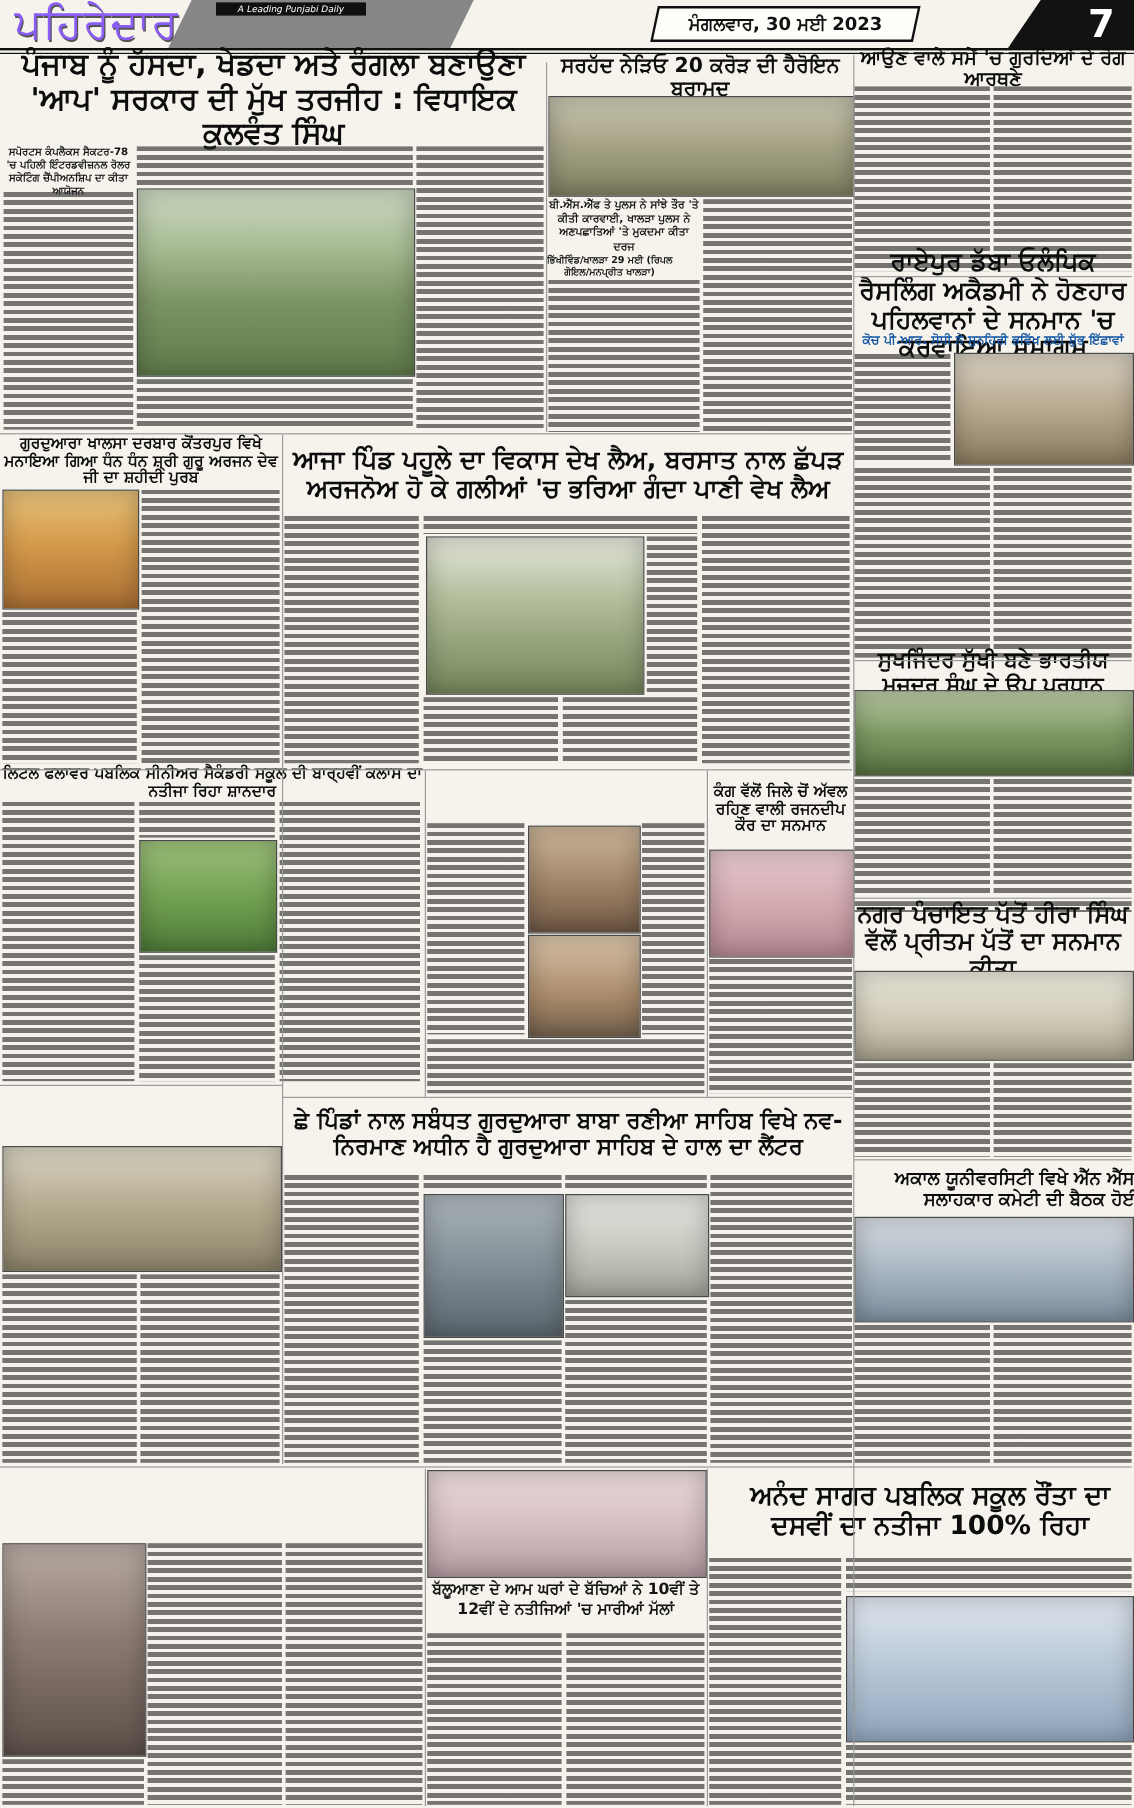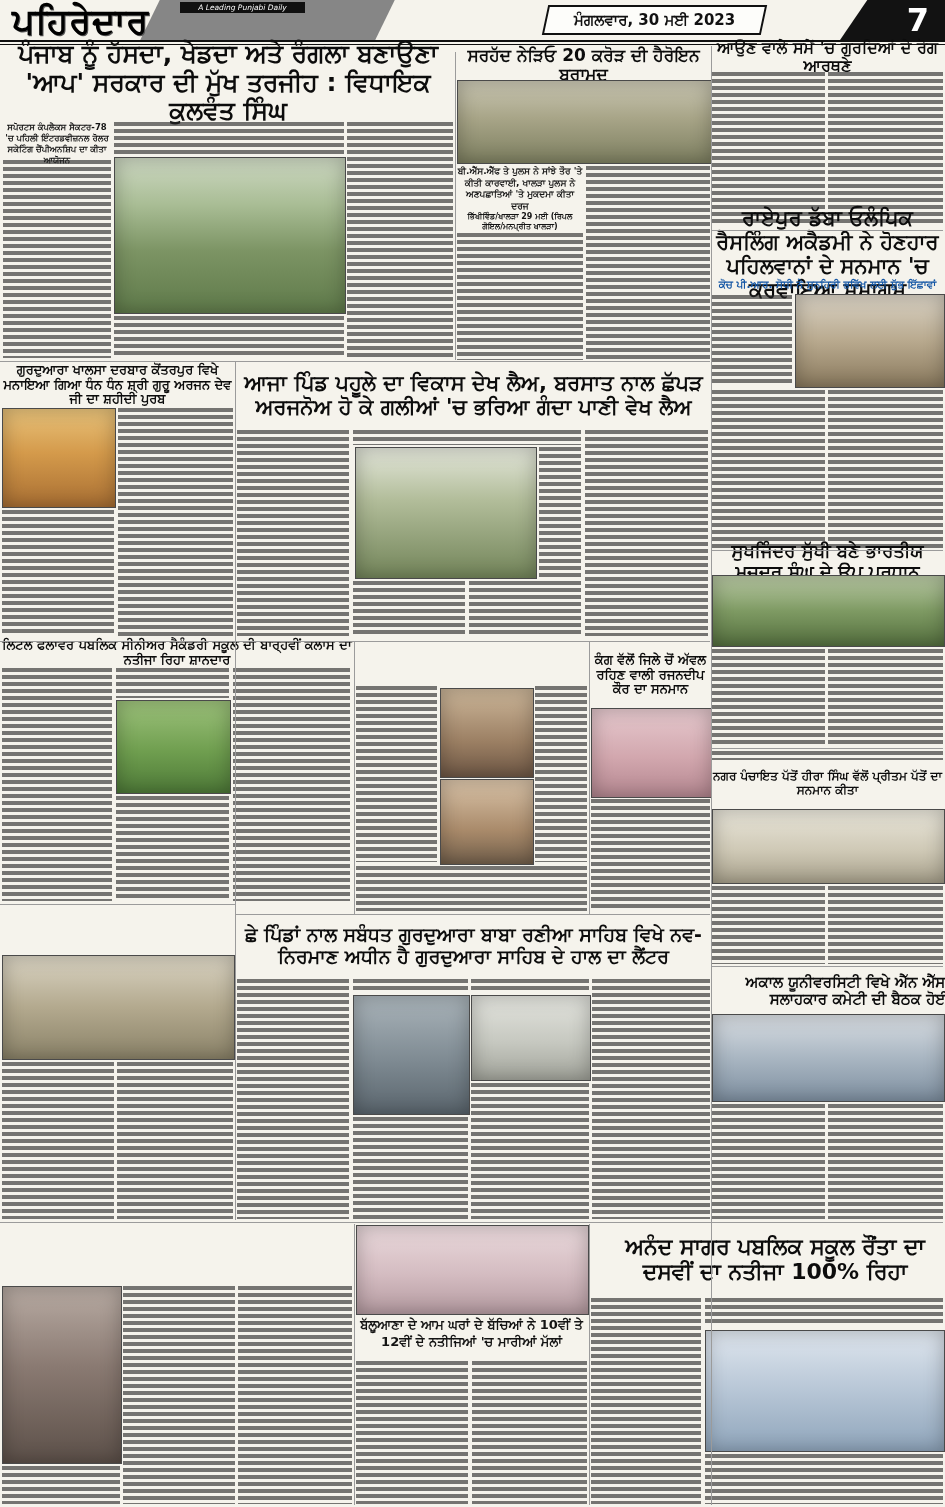--- a/index.html
+++ b/index.html
@@ -10,21 +10,21 @@
       display:flex;align-items:center;justify-content:center;}
   .sub{font-weight:bold;text-align:center;}
   .cap{font-weight:bold;color:#141414;text-align:center;line-height:1.3;}
   .tx{background-image:repeating-linear-gradient(180deg,
         rgba(38,38,38,.62) 0px, rgba(38,38,38,.62) 4px,
         rgba(0,0,0,0) 4px, rgba(0,0,0,0) 7px);}
   .photo{border:1px solid #4a4a4a;box-shadow:inset 0 0 20px rgba(0,0,0,.28);}
   .vsep{width:1px;background:#9b9b9b;}
   .hsep{height:1px;background:#9b9b9b;}
   .rule{background:#101010;}
-  .masthead-title{font-weight:bold;letter-spacing:1px;color:#000000;
+  .masthead-title{font-weight:normal;letter-spacing:1px;color:#8b5cf6;
       text-shadow:1px 1px 0 #555;}
   .tagline{background:#101010;color:#fff;font-style:italic;
       display:flex;align-items:center;justify-content:center;}
   .datebox{border:2px solid #101010;background:#fdfdfa;transform:skewX(-12deg);
       display:flex;align-items:center;justify-content:center;font-weight:bold;}
   .datebox span{transform:skewX(12deg);}
   .pagenum{background:#121212;color:#fff;font-weight:bold;
       clip-path:polygon(26% 0,100% 0,100% 100%,0 100%);
       display:flex;align-items:center;justify-content:flex-end;}
   .wedge{background:#868686;transform:skewX(-26deg);}
@@ -48,21 +48,21 @@
   <div class="abs cap" style="left:3px;top:122px;width:108px;height:34px;font-size:8.5px">ਸਪੋਰਟਸ ਕੰਪਲੈਕਸ ਸੈਕਟਰ-78 'ਚ ਪਹਿਲੀ ਇੰਟਰਡਵੀਜ਼ਨਲ ਰੋਲਰ ਸਕੇਟਿੰਗ ਚੈਂਪੀਅਨਸ਼ਿਪ ਦਾ ਕੀਤਾ ਆਯੋਜਨ</div>
   <div class="abs tx" style="left:3px;top:160px;width:108px;height:198px"></div>
   <div class="abs tx" style="left:114px;top:122px;width:230px;height:33px"></div>
   <div class="abs photo" style="left:114px;top:157px;width:230px;height:155px;background:linear-gradient(180deg,#cdd8c2 0%,#a9bd95 30%,#7c9464 60%,#5f7a4a 100%)"></div>
   <div class="abs tx" style="left:114px;top:316px;width:230px;height:42px"></div>
   <div class="abs tx" style="left:347px;top:122px;width:106px;height:236px"></div>
 
   <div class="abs hl" style="left:457px;top:53px;width:253px;height:24px;font-size:17px">ਸਰਹੱਦ ਨੇੜਿਓ 20 ਕਰੋੜ ਦੀ ਹੈਰੋਇਨ ਬਰਾਮਦ</div>
   <div class="abs photo" style="left:457px;top:80px;width:253px;height:82px;background:linear-gradient(180deg,#c9c6b2 0%,#a8a588 45%,#7d7f60 100%)"></div>
   <div class="abs cap" style="left:457px;top:166px;width:126px;height:44px;font-size:9px">ਬੀ.ਐੱਸ.ਐੱਫ ਤੇ ਪੁਲਸ ਨੇ ਸਾਂਝੇ ਤੌਰ 'ਤੇ ਕੀਤੀ ਕਾਰਵਾਈ, ਖਾਲੜਾ ਪੁਲਸ ਨੇ ਅਣਪਛਾਤਿਆਂ 'ਤੇ ਮੁਕਦਮਾ ਕੀਤਾ ਦਰਜ</div>
-  <div class="abs cap" style="left:457px;top:212px;width:126px;height:18px;font-size:8px">ਭਿੱਖੀਵਿੰਡ/ਖਾਲੜਾ 29 ਮਈ (ਰਿਪਲ ਗੋਇਲ/ਮਨਪ੍ਰੀਤ ਖਾਲੜਾ)</div>
+  <div class="abs cap" style="left:445px;top:212px;width:126px;height:18px;font-size:8px">ਭਿੱਖੀਵਿੰਡ/ਖਾਲੜਾ 29 ਮਈ (ਰਿਪਲ ਗੋਇਲ/ਮਨਪ੍ਰੀਤ ਖਾਲੜਾ)</div>
   <div class="abs tx" style="left:457px;top:233px;width:126px;height:127px"></div>
   <div class="abs tx" style="left:586px;top:166px;width:124px;height:194px"></div>
 
   <div class="abs hl" style="left:712px;top:46px;width:231px;height:22px;font-size:16px">ਆਉਣ ਵਾਲੇ ਸਮੇਂ 'ਚ ਗੁਰਦਿਆਂ ਦੇ ਰੋਗ ਆਰਥਣੇ</div>
   <div class="abs tx" style="left:712px;top:72px;width:113px;height:154px"></div>
   <div class="abs tx" style="left:828px;top:72px;width:115px;height:154px"></div>
 
   <div class="abs hl" style="left:712px;top:234px;width:231px;height:42px;font-size:21px">ਰਾਏਪੁਰ ਡੱਬਾ ਓਲੰਪਿਕ ਰੈਸਲਿੰਗ ਅਕੈਡਮੀ ਨੇ ਹੋਣਹਾਰ ਪਹਿਲਵਾਨਾਂ ਦੇ ਸਨਮਾਨ 'ਚ ਕਰਵਾਇਆ ਸਮਾਗਮ</div>
   <div class="abs sub" style="left:712px;top:278px;width:231px;height:14px;font-size:10.5px;color:#1557a5">ਕੋਚ ਪੀ.ਆਰ. ਸੋਧੀ ਨੇ ਸੁਨਹਿਰੀ ਭਵਿੱਖ ਲਈ ਸ਼ੁੱਭ ਇੱਛਾਵਾਂ</div>
   <div class="abs tx" style="left:712px;top:295px;width:80px;height:90px"></div>
@@ -100,21 +100,21 @@
   <div class="abs hl" style="left:591px;top:644px;width:119px;height:62px;font-size:13px">ਕੰਗ ਵੱਲੋਂ ਜਿਲੇ ਚੋਂ ਅੱਵਲ ਰਹਿਣ ਵਾਲੀ ਰਜਨਦੀਪ ਕੌਰ ਦਾ ਸਨਮਾਨ</div>
   <div class="abs photo" style="left:591px;top:708px;width:119px;height:88px;background:linear-gradient(180deg,#e6c9ce 0%,#d2a7ae 55%,#b48790 100%)"></div>
   <div class="abs tx" style="left:591px;top:799px;width:119px;height:112px"></div>
 
   <div class="abs hl" style="left:712px;top:552px;width:231px;height:20px;font-size:18px">ਸੁਖਜਿੰਦਰ ਸੁੱਖੀ ਬਣੇ ਭਾਰਤੀਯ ਮਜ਼ਦੂਰ ਸੰਘ ਦੇ ਉਪ ਪ੍ਰਧਾਨ</div>
   <div class="abs photo" style="left:712px;top:575px;width:231px;height:70px;background:linear-gradient(180deg,#b9c9a4 0%,#7e9a63 50%,#55703f 100%)"></div>
   <div class="abs tx" style="left:712px;top:649px;width:113px;height:96px"></div>
   <div class="abs tx" style="left:828px;top:649px;width:115px;height:96px"></div>
 
   <div class="abs tx" style="left:712px;top:751px;width:231px;height:9px"></div>
-  <div class="abs hl" style="left:712px;top:762px;width:231px;height:44px;font-size:12px">ਨਗਰ ਪੰਚਾਇਤ ਪੱਤੋਂ ਹੀਰਾ ਸਿੰਘ ਵੱਲੋਂ ਪ੍ਰੀਤਮ ਪੱਤੋਂ ਦਾ ਸਨਮਾਨ ਕੀਤਾ</div>
+  <div class="abs hl" style="left:712px;top:762px;width:231px;height:44px;font-size:20px">ਨਗਰ ਪੰਚਾਇਤ ਪੱਤੋਂ ਹੀਰਾ ਸਿੰਘ ਵੱਲੋਂ ਪ੍ਰੀਤਮ ਪੱਤੋਂ ਦਾ ਸਨਮਾਨ ਕੀਤਾ</div>
   <div class="abs photo" style="left:712px;top:809px;width:231px;height:73px;background:linear-gradient(180deg,#e9e6da 0%,#cfc9b6 55%,#a8a18c 100%)"></div>
   <div class="abs tx" style="left:712px;top:886px;width:113px;height:78px"></div>
   <div class="abs tx" style="left:828px;top:886px;width:115px;height:78px"></div>
 
   <div class="abs hl" style="left:744px;top:970px;width:231px;height:42px;font-size:15px">ਅਕਾਲ ਯੂਨੀਵਰਸਿਟੀ ਵਿਖੇ ਐੱਨ ਐੱਸ ਐੱਸ ਸਲਾਹਕਾਰ ਕਮੇਟੀ ਦੀ ਬੈਠਕ ਹੋਈ</div>
   <div class="abs photo" style="left:712px;top:1014px;width:231px;height:86px;background:linear-gradient(180deg,#d8dde2 0%,#a9b6c2 50%,#7e8fa0 100%)"></div>
   <div class="abs tx" style="left:712px;top:1104px;width:113px;height:115px"></div>
   <div class="abs tx" style="left:828px;top:1104px;width:115px;height:115px"></div>
 
   <div class="abs hl" style="left:237px;top:918px;width:473px;height:56px;font-size:19px">ਛੇ ਪਿੰਡਾਂ ਨਾਲ ਸਬੰਧਤ ਗੁਰਦੁਆਰਾ ਬਾਬਾ ਰਣੀਆ ਸਾਹਿਬ ਵਿਖੇ ਨਵ-ਨਿਰਮਾਣ ਅਧੀਨ ਹੈ ਗੁਰਦੁਆਰਾ ਸਾਹਿਬ ਦੇ ਹਾਲ ਦਾ ਲੈਂਟਰ</div>

